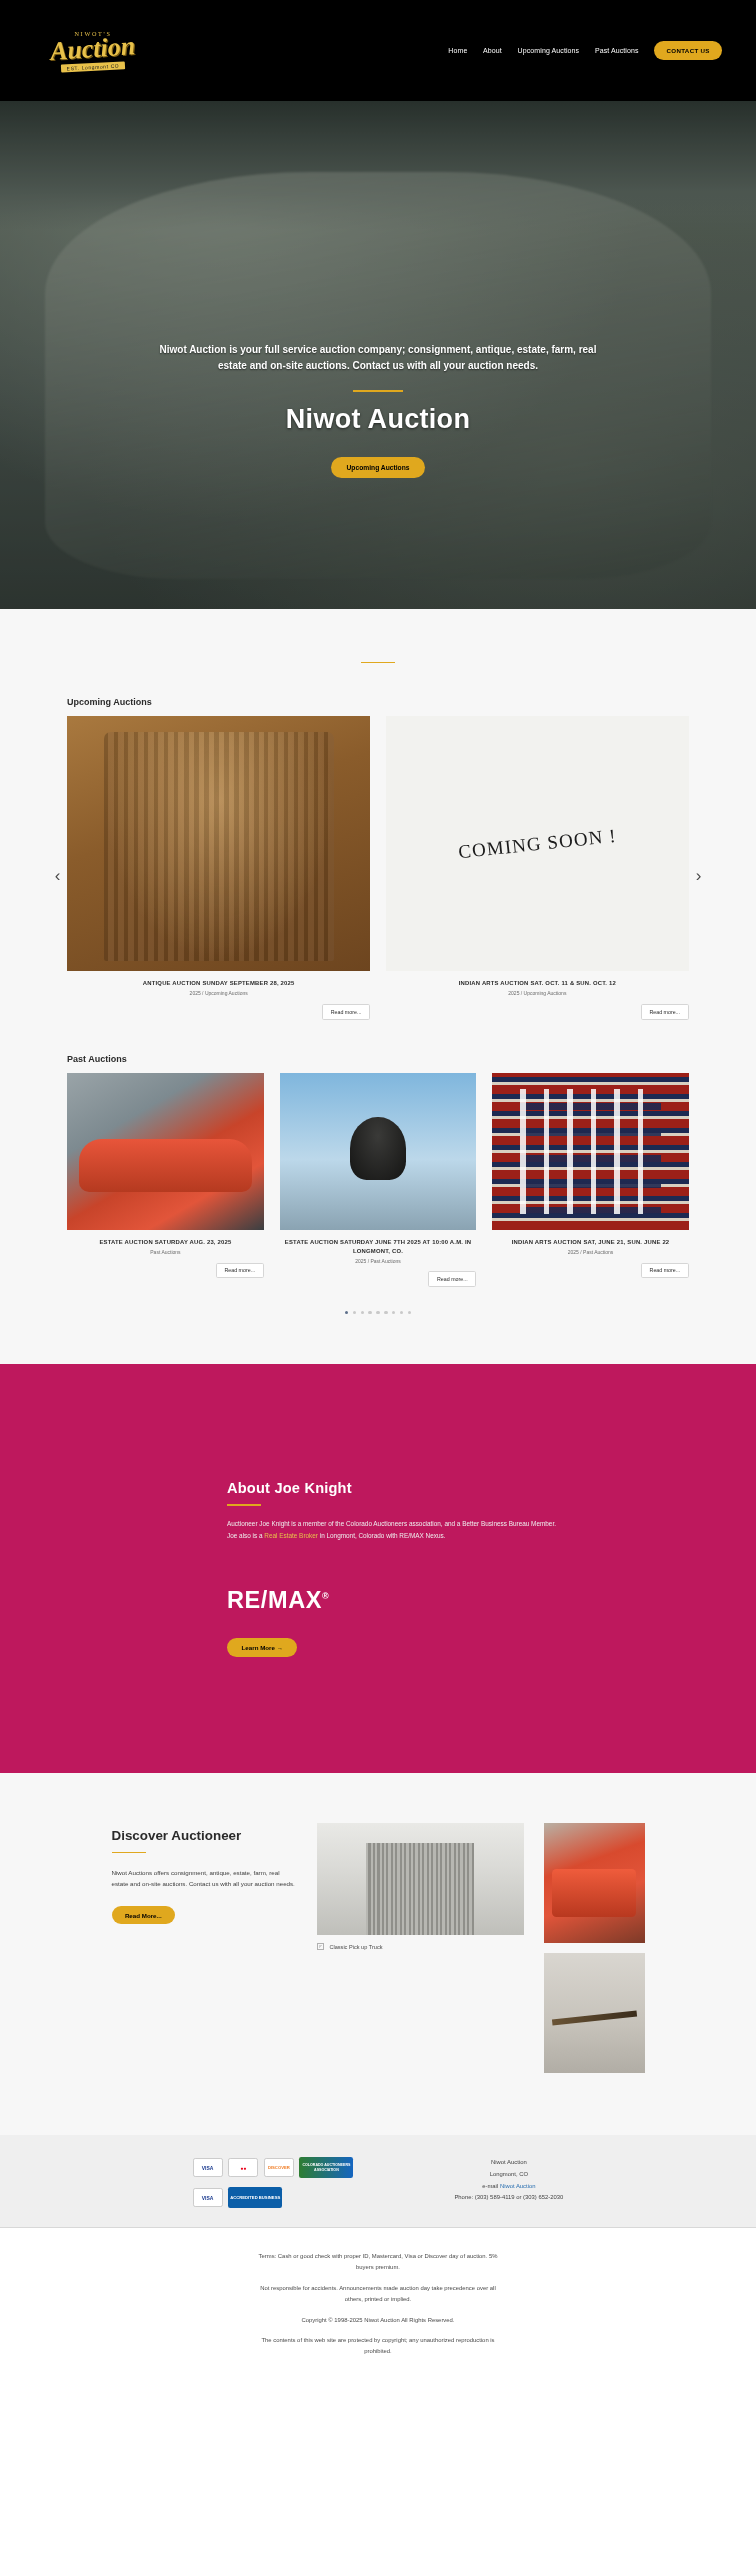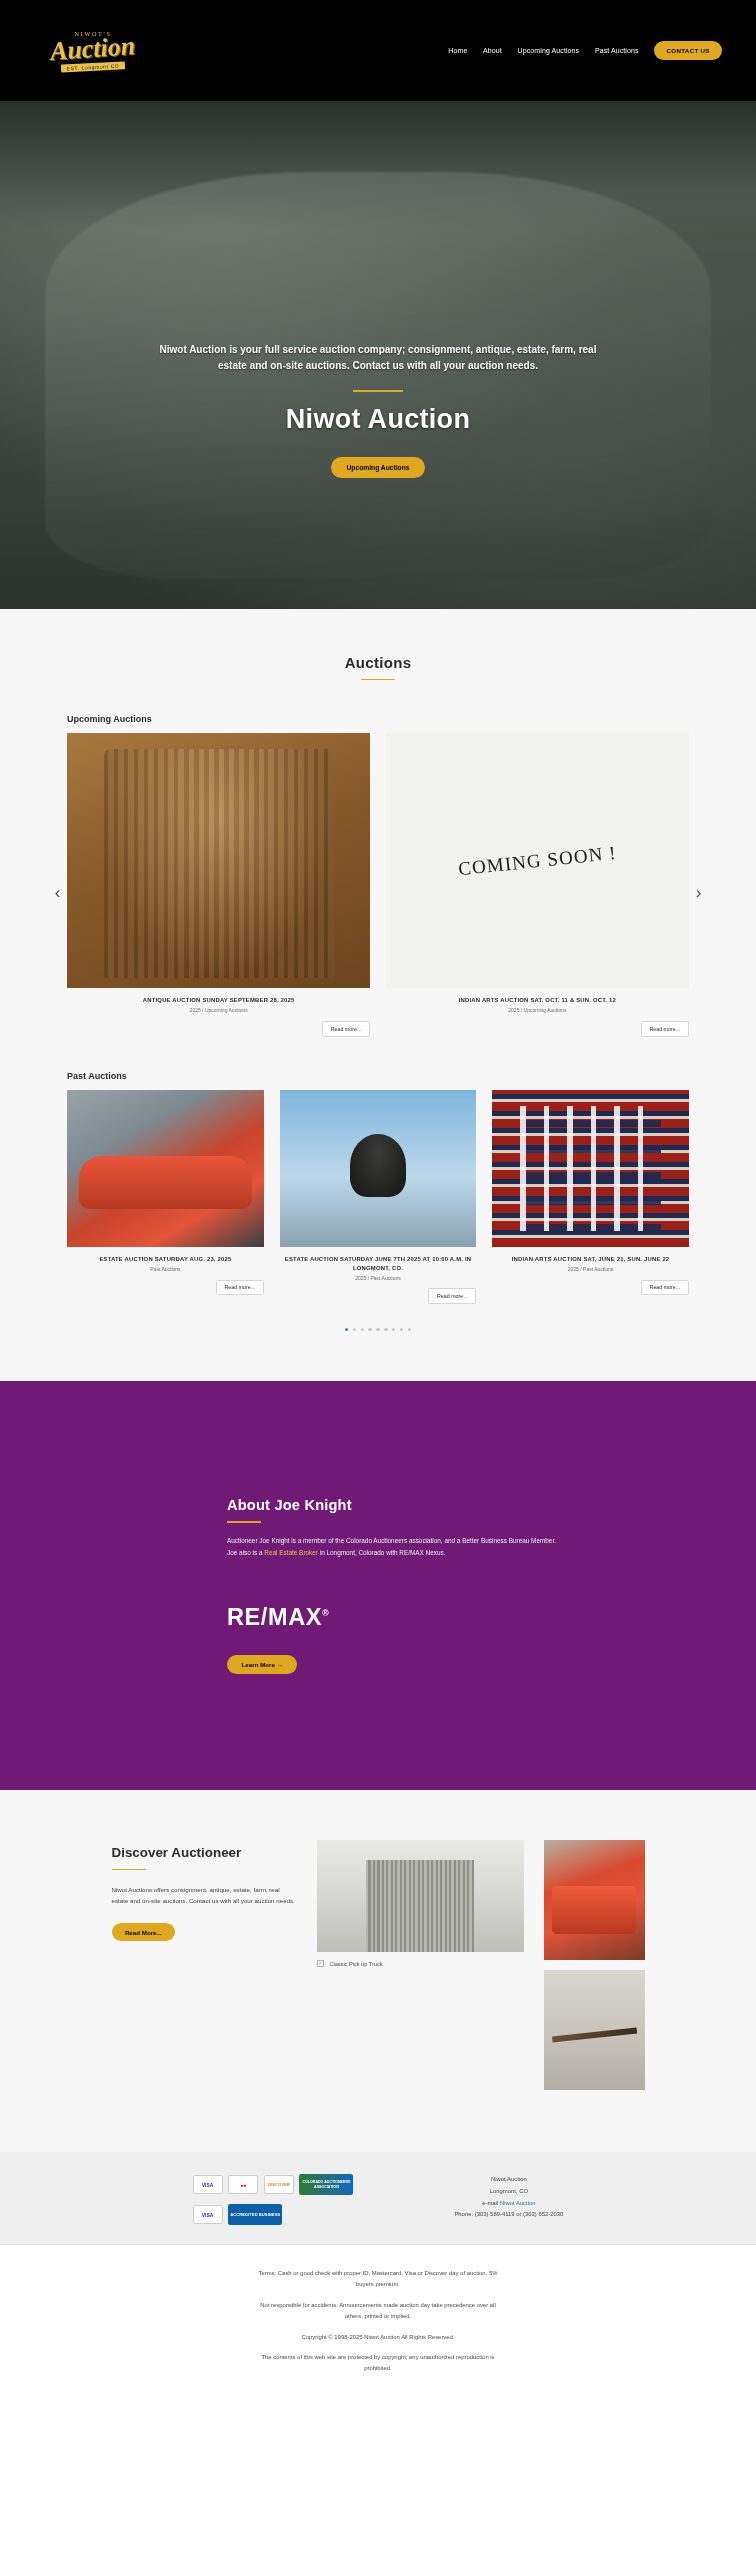--- a/index.html
+++ b/index.html
@@ -282,21 +282,21 @@
       repeating-linear-gradient(0deg, rgba(30,40,80,.9) 0 6.7px, rgba(0,0,0,0) 6.7px 26px);
   }
   .dots {
     display: flex; gap: 4.5px; justify-content: center; margin-top: 23.5px;
   }
   .dot { width: 3.4px; height: 3.4px; border-radius: 50%; background: #c9c9c9; cursor: pointer; }
   .dot.active { background: #5d6f8a; }
 
   
   .about {
-    background: #701a75;
+    background: #be185d;
     height: 409px;
     display: flex;
     align-items: center;
     justify-content: center;
     position: relative;
   }
   .about-inner { width: 336px; margin-left: 34px; }
   .about-title {
     color: #ffffff;
     font-size: 14.6px;
@@ -473,21 +473,20 @@
   <div class="hero-veil"></div>
   <div class="hero-inner">
     <div class="hero-tagline">Niwot Auction is your full service auction company; consignment, antique, estate, farm, real estate and on-site auctions. Contact us with all your auction needs.</div>
     <div class="hero-rule"></div>
     <div class="hero-title">Niwot Auction</div>
     <button class="hero-btn">Upcoming Auctions</button>
   </div>
 </div>
 
 <div class="auctions">
-  <div class="section-title">Auctions</div>
   <div class="section-rule"></div>
 
   <div class="subsection-title">Upcoming Auctions</div>
 
   <div class="carousel">
     <div class="arrow left">‹</div>
     <div class="arrow right">›</div>
 
     <div class="cards-2">
       <div class="card2">

